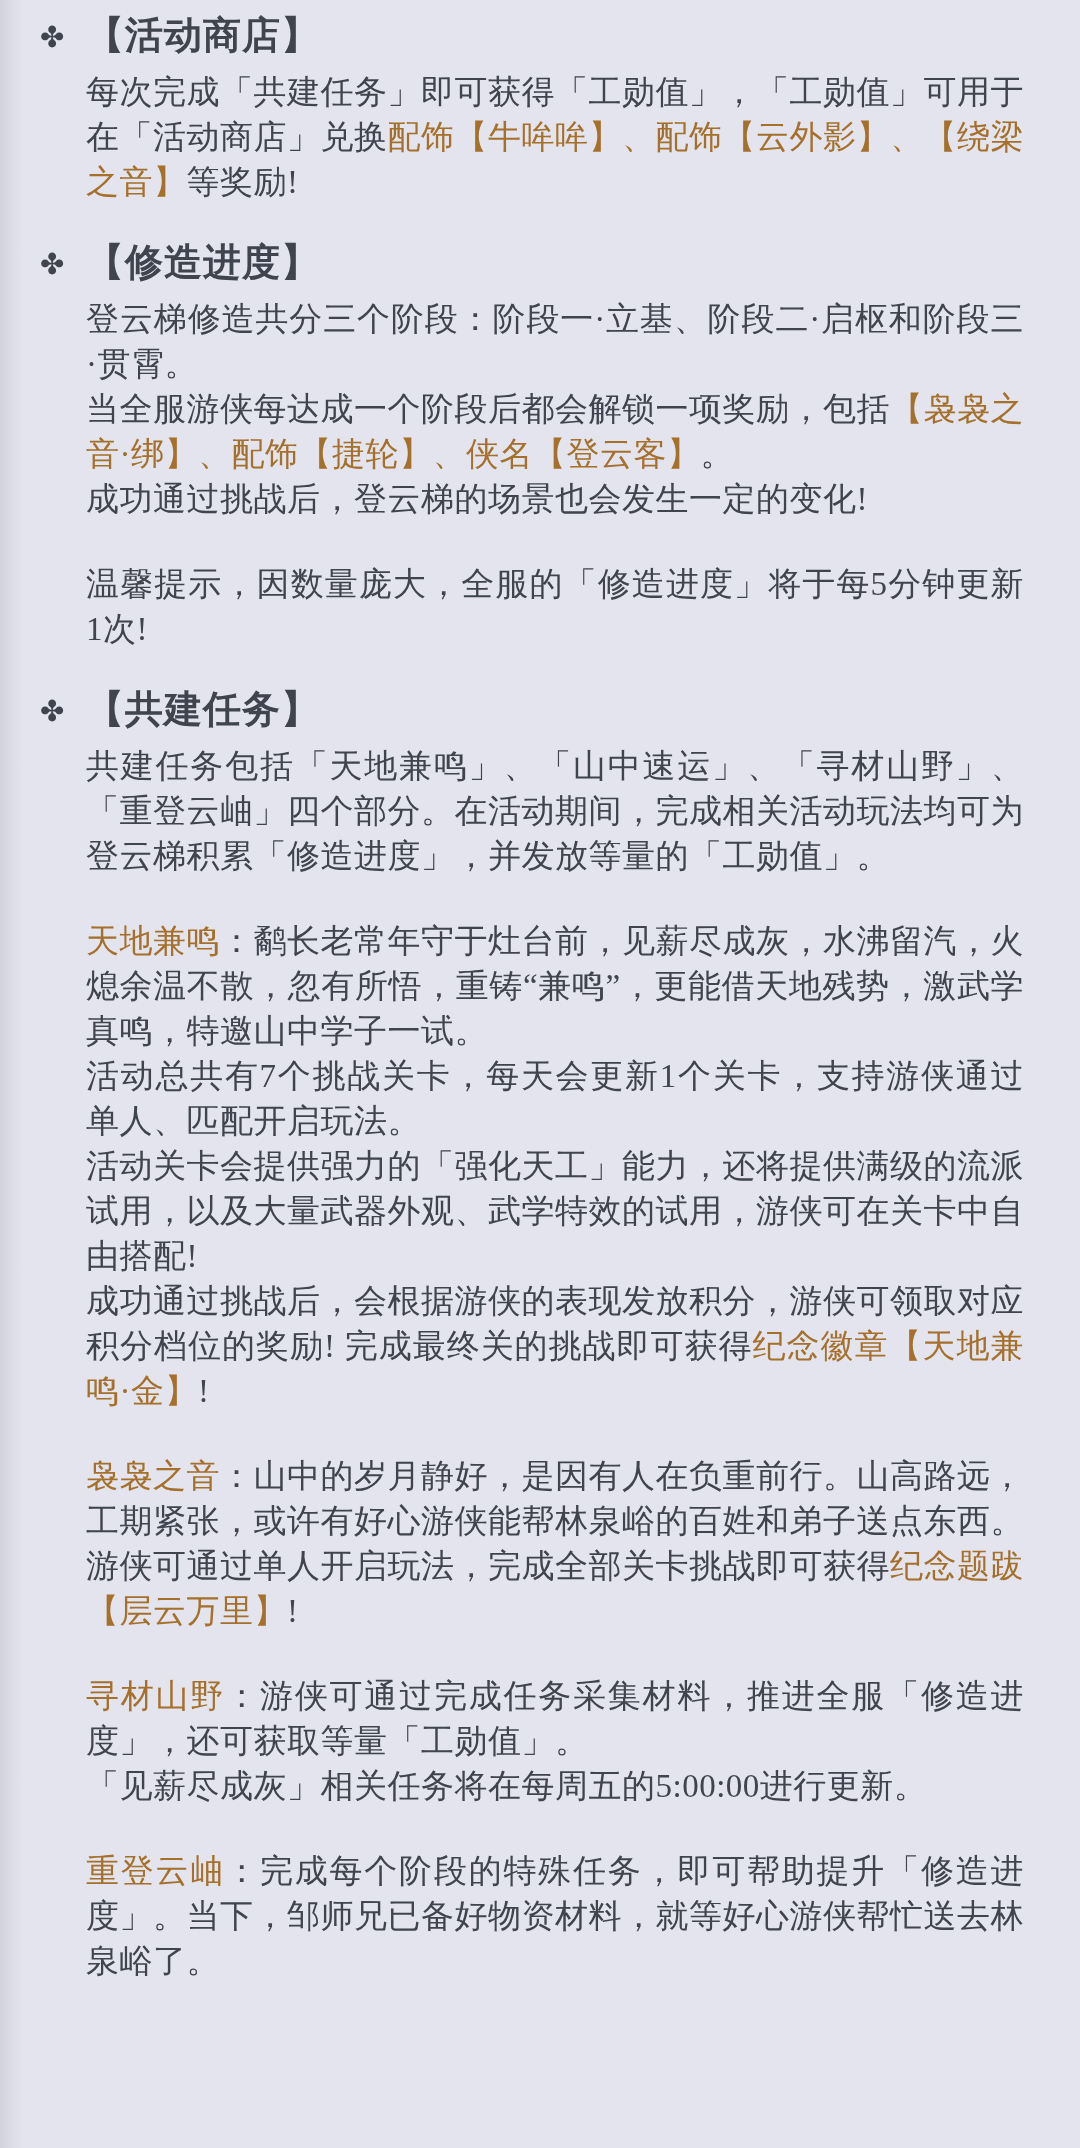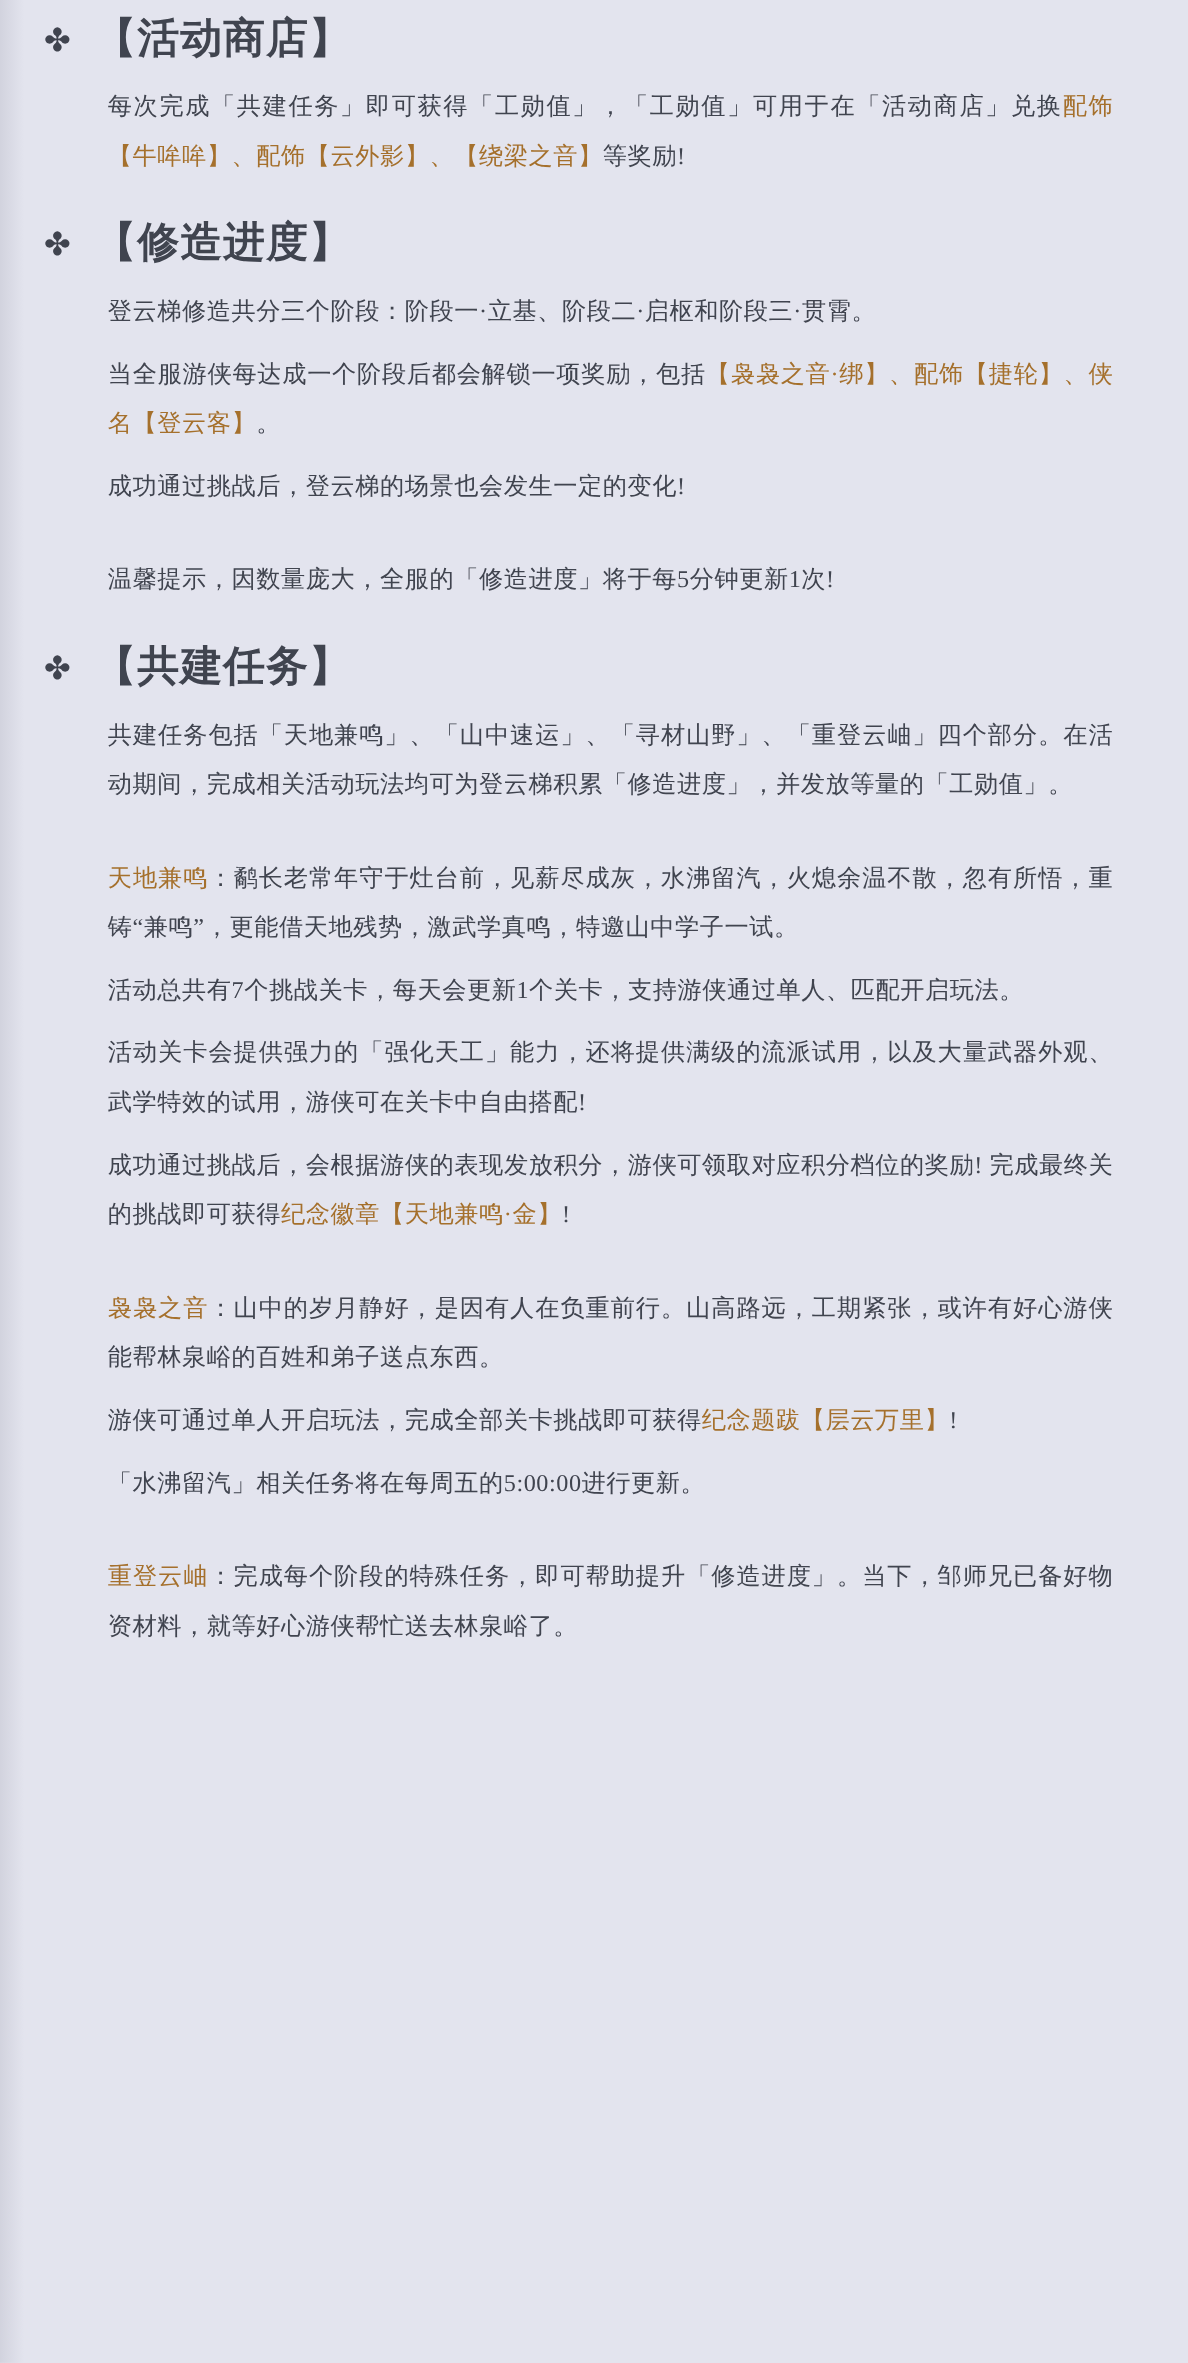--- a/index.html
+++ b/index.html
@@ -30,22 +30,22 @@
     position:relative;
     font-size:38px;font-weight:700;line-height:54px;
     margin:0 0 8px 0;
     letter-spacing:1px;
   }
   .bullet{
     position:absolute;left:-46px;top:2px;
     font-size:29px;font-weight:400;color:var(--fg);
   }
   .para{
-    margin:12px;
-    font-size:22px;line-height:45px;
+    margin:0;
+    font-size:33px;line-height:45px;
     text-align:justify;
     letter-spacing:0.5px;
   }
   .para.gap{margin-top:40px;}
   .accent{color:var(--accent);}
 </style>
 </head>
 <body>
 
 <div class="page">
@@ -64,17 +64,18 @@
       </section>
       <section class="section">
         <div class="section-header"><span class="bullet">✤</span><span>【共建任务】</span></div>
         <p class="para"><span class="normal">共建任务包括「天地兼鸣」、「山中速运」、「寻材山野」、「重登云岫」四个部分。在活动期间，完成相关活动玩法均可为登云梯积累「修造进度」，并发放等量的「工勋值」。</span></p>
         <p class="para gap"><span class="accent">天地兼鸣</span><span class="normal">：鹬长老常年守于灶台前，见薪尽成灰，水沸留汽，火熄余温不散，忽有所悟，重铸“兼鸣”，更能借天地残势，激武学真鸣，特邀山中学子一试。</span></p>
         <p class="para"><span class="normal">活动总共有7个挑战关卡，每天会更新1个关卡，支持游侠通过单人、匹配开启玩法。</span></p>
         <p class="para"><span class="normal">活动关卡会提供强力的「强化天工」能力，还将提供满级的流派试用，以及大量武器外观、武学特效的试用，游侠可在关卡中自由搭配!</span></p>
         <p class="para"><span class="normal">成功通过挑战后，会根据游侠的表现发放积分，游侠可领取对应积分档位的奖励! 完成最终关的挑战即可获得</span><span class="accent">纪念徽章【天地兼鸣·金】</span><span class="normal">!</span></p>
         <p class="para gap"><span class="accent">袅袅之音</span><span class="normal">：山中的岁月静好，是因有人在负重前行。山高路远，工期紧张，或许有好心游侠能帮林泉峪的百姓和弟子送点东西。</span></p>
         <p class="para"><span class="normal">游侠可通过单人开启玩法，完成全部关卡挑战即可获得</span><span class="accent">纪念题跋【层云万里】</span><span class="normal">!</span></p>
-        <p class="para"><span class="normal">「水沸留汽」相关任务将在每周五的5:00:00进行更新。</span></p>
+        <p class="para gap"><span class="accent">寻材山野</span><span class="normal">：游侠可通过完成任务采集材料，推进全服「修造进度」，还可获取等量「工勋值」。</span></p>
+        <p class="para"><span class="normal">「见薪尽成灰」相关任务将在每周五的5:00:00进行更新。</span></p>
         <p class="para gap"><span class="accent">重登云岫</span><span class="normal">：完成每个阶段的特殊任务，即可帮助提升「修造进度」。当下，邹师兄已备好物资材料，就等好心游侠帮忙送去林泉峪了。</span></p>
       </section>
     </main>
 </div>
 
 </body></html>

